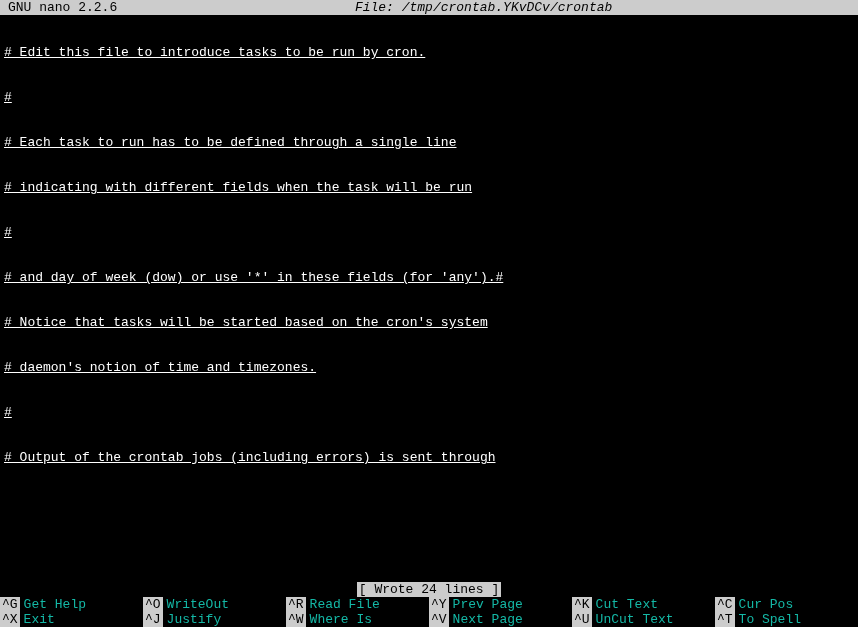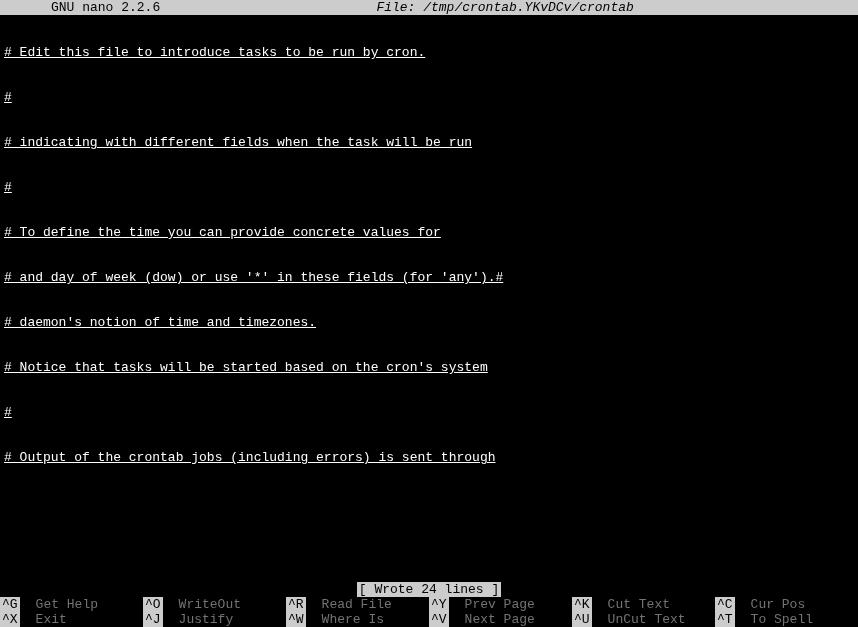--- a/index.html
+++ b/index.html
@@ -20,21 +20,20 @@
     }
     .header {
       background: #ccc;
       color: #000;
       height: 15px;
       display: flex;
       padding: 0 8px;
     }
     .header-left {
       flex: 0 0 auto;
-      margin-left: 43px;
     }
     .header-center {
       flex: 1;
       text-align: center;
       font-style: italic;
     }
     .content {
       padding: 0 4px;
       white-space: pre;
     }
@@ -72,41 +71,40 @@
       display: flex;
       align-items: center;
     }
     .shortcut-key {
       background: #ccc;
       color: #000;
       padding: 0 2px;
       margin-right: 4px;
     }
     .shortcut-label {
-      color: #737373;
-      margin-left: 12px;
+      color: #14b8a6;
     }
   </style>
 </head>
 <body>
 
 <div class="header">
   <span class="header-left">GNU nano 2.2.6</span>
   <span class="header-center">File: /tmp/crontab.YKvDCv/crontab</span>
 </div>
 
 <div class="content">
   <div class="line"># Edit this file to introduce tasks to be run by cron.</div>
   <div class="line">#</div>
+  <div class="line"># Each task to run has to be defined through a single line</div>
   <div class="line"># indicating with different fields when the task will be run</div>
   <div class="line">#</div>
-  <div class="line"># To define the time you can provide concrete values for</div>
   <div class="line"># and day of week (dow) or use '*' in these fields (for 'any').#</div>
+  <div class="line"># Notice that tasks will be started based on the cron's system</div>
   <div class="line"># daemon's notion of time and timezones.</div>
-  <div class="line"># Notice that tasks will be started based on the cron's system</div>
   <div class="line">#</div>
   <div class="line"># Output of the crontab jobs (including errors) is sent through</div>
   
   
   
   
   
   
   
   

